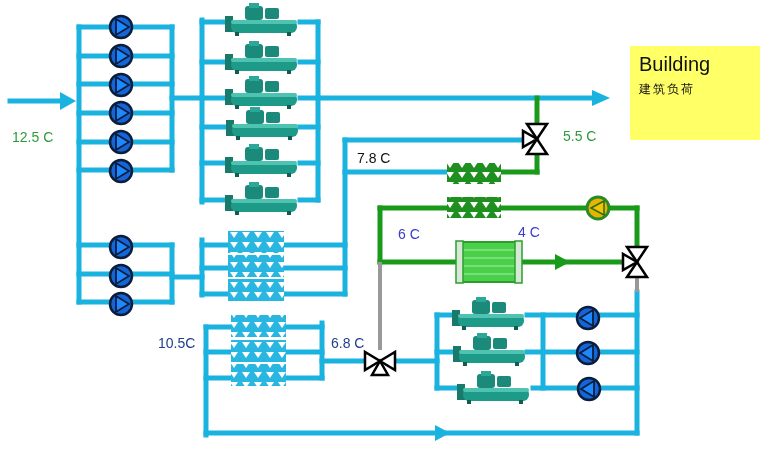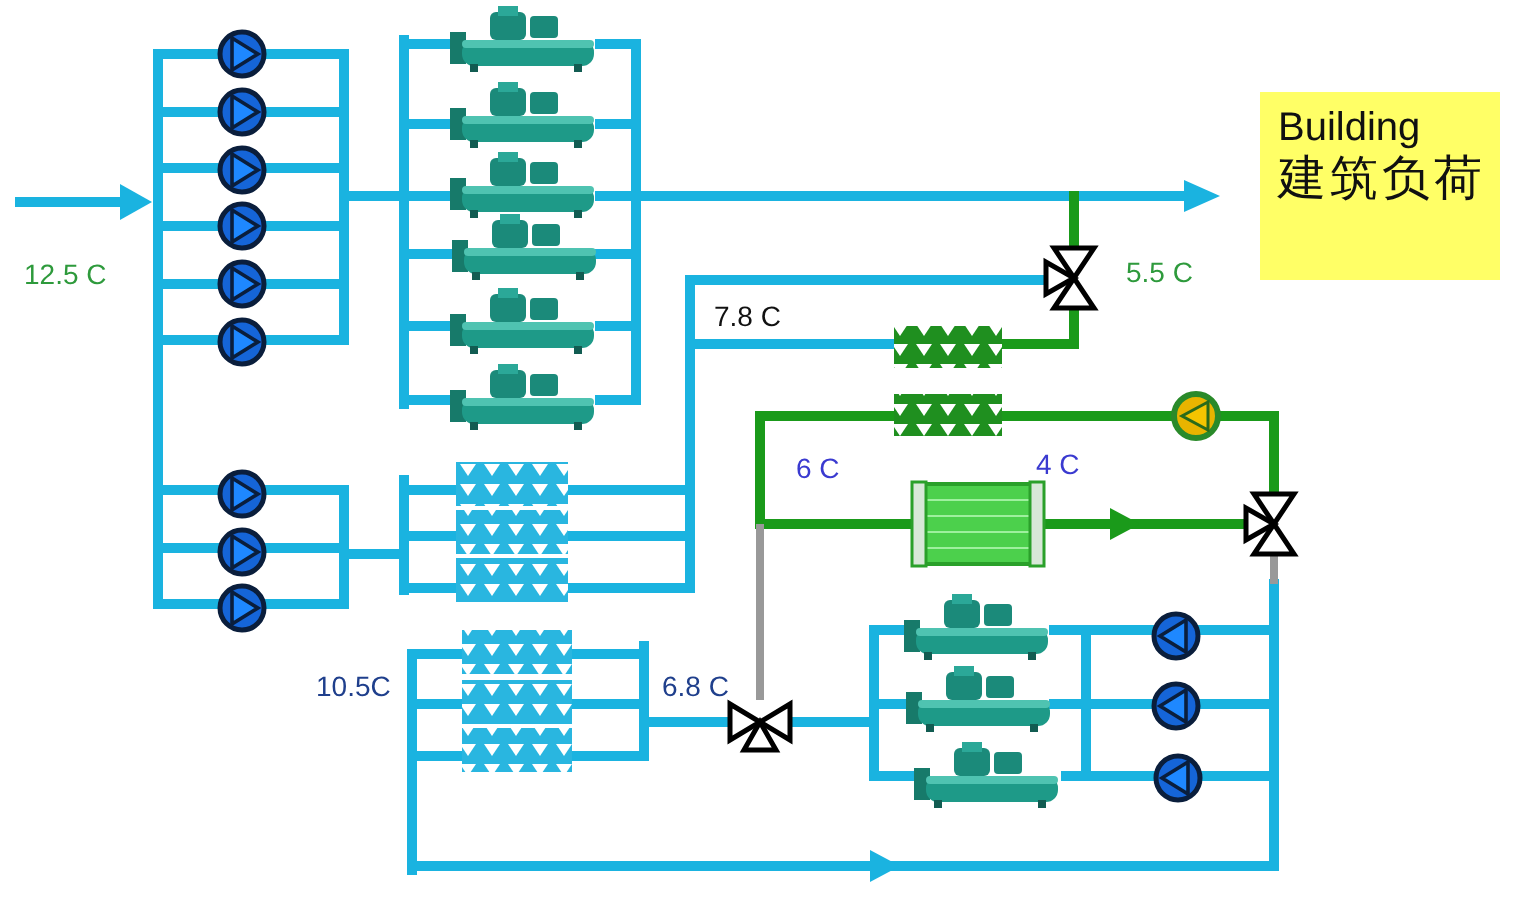--- a/index.html
+++ b/index.html
@@ -4,26 +4,26 @@
 <style>
   html, body { margin: 0; padding: 0; background: #ffffff; }
   body { width: 760px; height: 450px; overflow: hidden; position: relative; font-family: "Liberation Sans", sans-serif; }
   #diagram { position: absolute; left: 0; top: 0; }
   .lbl { font-family: "Liberation Sans", sans-serif; font-size: 14px; }
   .lbl-green { fill: #2e9a3c; }
   .lbl-black { fill: #111111; }
   .lbl-blue { fill: #3a3ad0; }
   .lbl-navy { fill: #1f3f8c; }
   #building-load {
-    position: absolute; left: 630px; top: 46px; width: 120px; height: 94px;
+    position: absolute; left: 630px; top: 46px; width: 130px; height: 94px;
     background: #ffff66; box-sizing: border-box; padding: 6px 0 0 9px;
     font-family: "Liberation Sans", sans-serif; font-size: 20px; line-height: 25px; color: #111;
   }
   #building-load span { display: block; }
-  #building-load .cn { font-family: "DejaVu Sans", sans-serif; font-size: 24px; letter-spacing: 2px; }
+  #building-load .cn { font-family: "DejaVu Sans", sans-serif; font-size: 12px; letter-spacing: 2px; }
 </style>
 </head>
 <body>
 
 <svg id="diagram" width="760" height="450" viewBox="0 0 760 450">
   <defs>
     <pattern id="triCyan" width="12" height="10" patternUnits="userSpaceOnUse">
       <rect width="12" height="10" fill="#29b6e0"></rect>
       <polygon points="2,2 10,2 6,8" fill="#ffffff"></polygon>
     </pattern>

